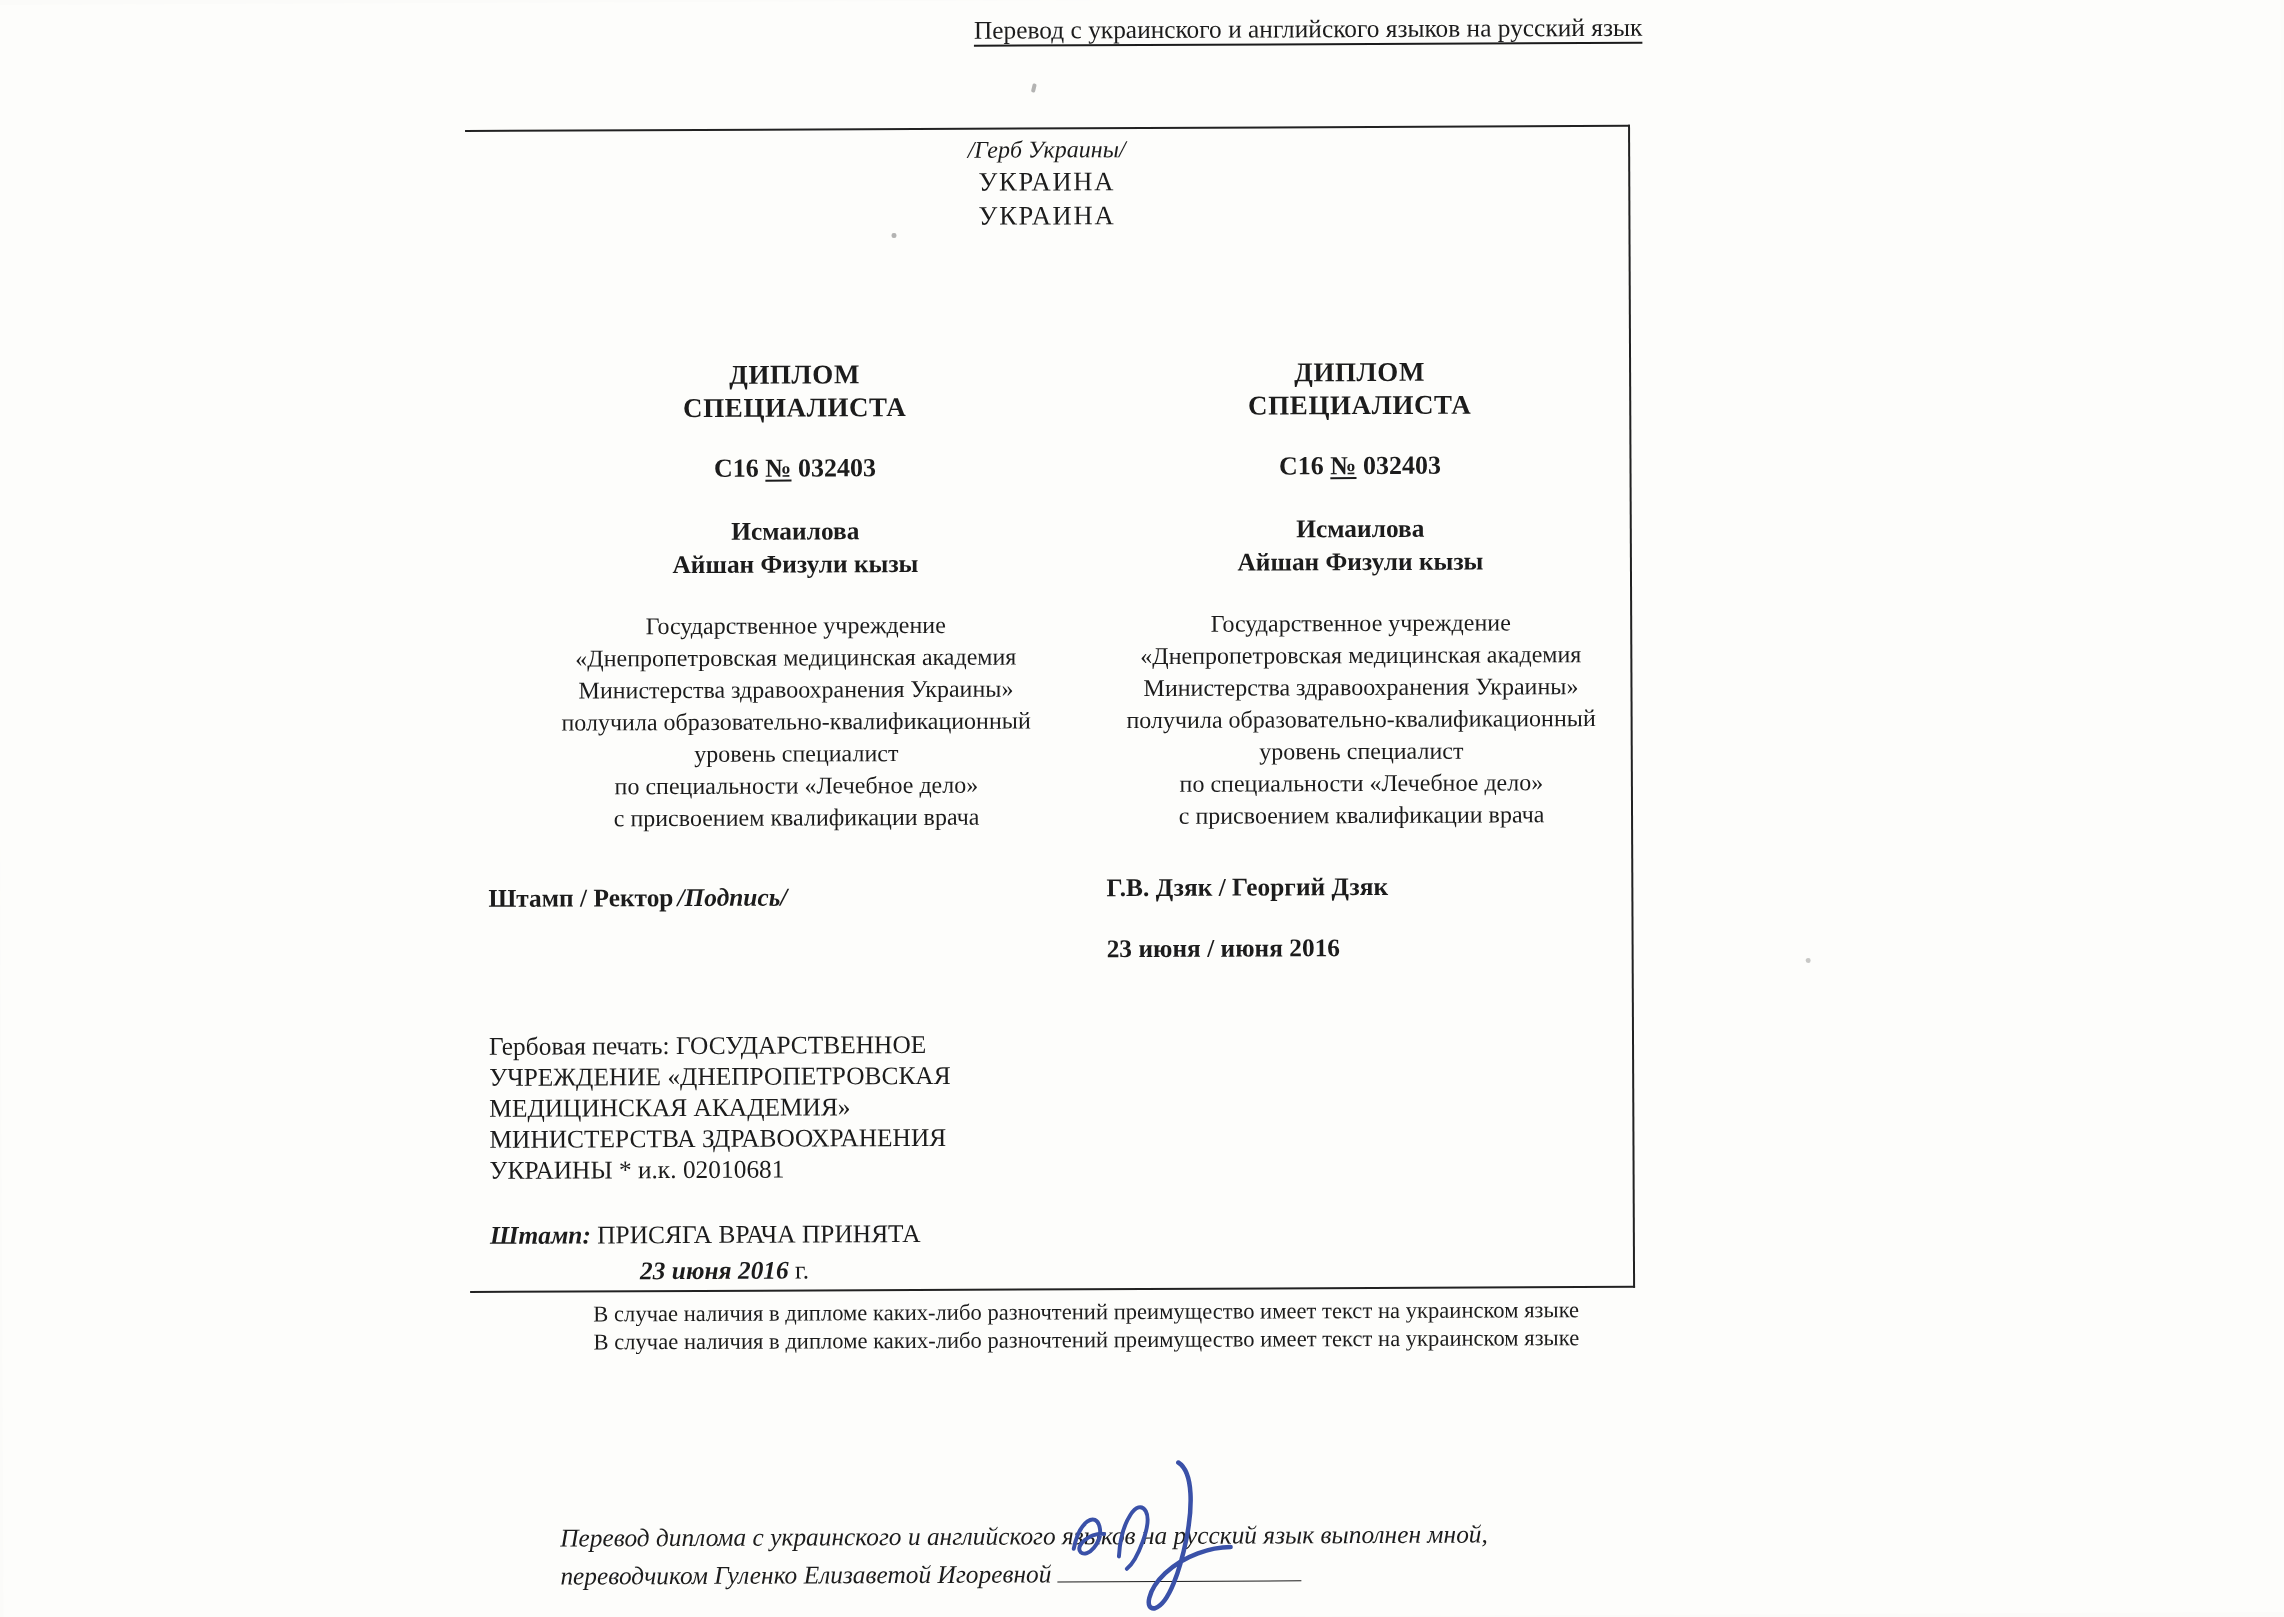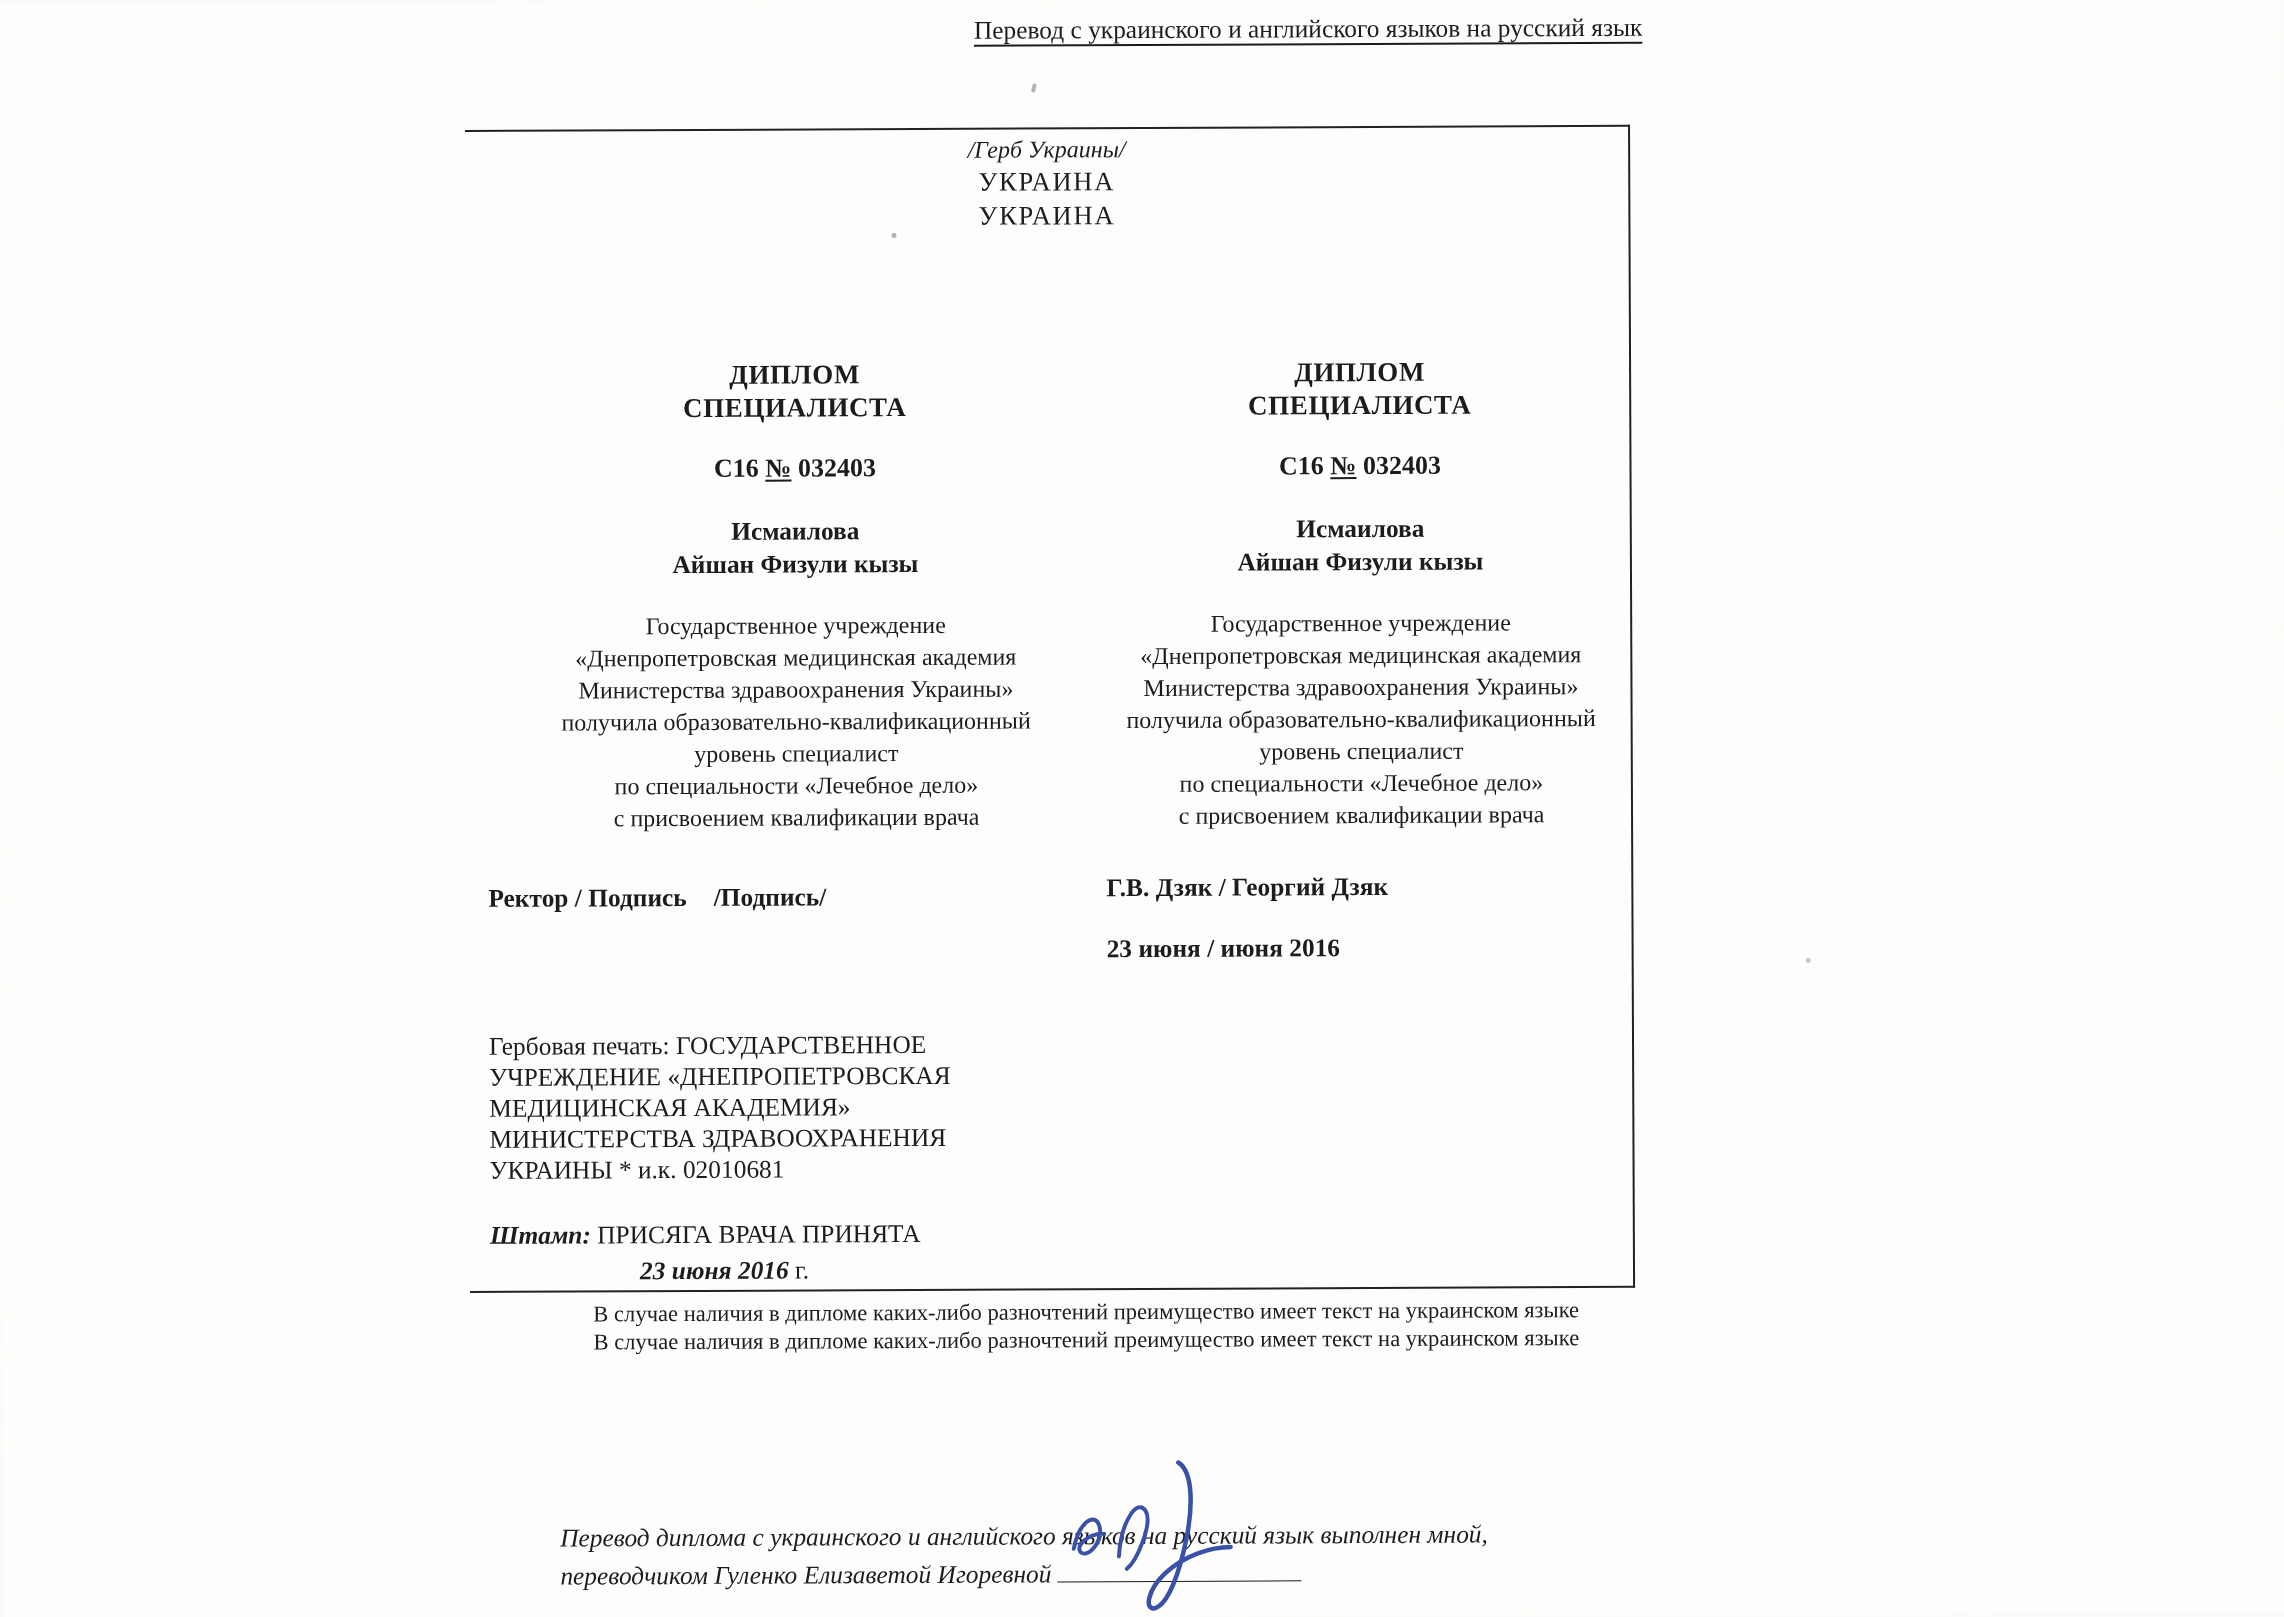--- a/index.html
+++ b/index.html
@@ -25,21 +25,21 @@
   .col{position:absolute;top:0;height:100%;text-align:center;}
   .col.left{left:40px;width:577px;}
   .col.right{left:625px;width:537px;}
   .col .title{position:absolute;top:228px;width:100%;font-weight:bold;font-size:27px;line-height:33px;letter-spacing:0.6px;}
   .col .number{position:absolute;top:323px;width:100%;font-weight:bold;font-size:26px;white-space:nowrap;}
   .nsign{text-decoration:underline;text-decoration-thickness:1.7px;text-underline-offset:3.4px;}
   .col .holder{position:absolute;top:384px;width:100%;font-weight:bold;font-size:25.4px;line-height:33px;}
   .col .body{position:absolute;top:479px;width:100%;font-size:24px;line-height:32px;}
 
   .rector{position:absolute;left:20px;top:752px;font-size:25.4px;font-weight:bold;white-space:nowrap;}
-  .rector .note{margin-left:27px;}
+  .rector .note{font-style:italic;margin-left:4px;}
   .signer{position:absolute;left:638px;top:744px;font-size:25.4px;font-weight:bold;white-space:nowrap;}
   .sign-date{position:absolute;left:638px;top:805px;font-size:25.4px;font-weight:bold;white-space:nowrap;}
 
   .seal{position:absolute;left:20px;top:899px;width:554px;font-size:25.4px;line-height:31px;text-align:left;}
   .seal .label{font-weight:normal;}
   .stamp{position:absolute;left:20px;top:1089px;font-size:25.4px;white-space:nowrap;}
   .stamp .label{font-weight:bold;font-style:italic;}
   .stamp-date{position:absolute;left:170px;top:1125px;font-size:25.4px;white-space:nowrap;}
   .stamp-date .d{font-weight:bold;font-style:italic;}
 
@@ -116,21 +116,21 @@
         <div>«Днепропетровская медицинская академия</div>
         <div>Министерства здравоохранения Украины»</div>
         <div>получила образовательно-квалификационный</div>
         <div>уровень специалист</div>
         <div>по специальности «Лечебное дело»</div>
         <div>с присвоением квалификации врача</div>
       </div>
     </div>
 
     <div class="rector">
-      <span>Ректор / Подпись</span><span class="note">/Подпись/</span>
+      <span>Штамп / Ректор</span><span class="note">/Подпись/</span>
     </div>
 
     <div class="signer">Г.В. Дзяк / Георгий Дзяк</div>
     <div class="sign-date">23 июня / июня 2016</div>
 
     <div class="seal">
       <div>
         <span class="label">Гербовая печать:</span>
         <span>ГОСУДАРСТВЕННОЕ</span>
       </div>

